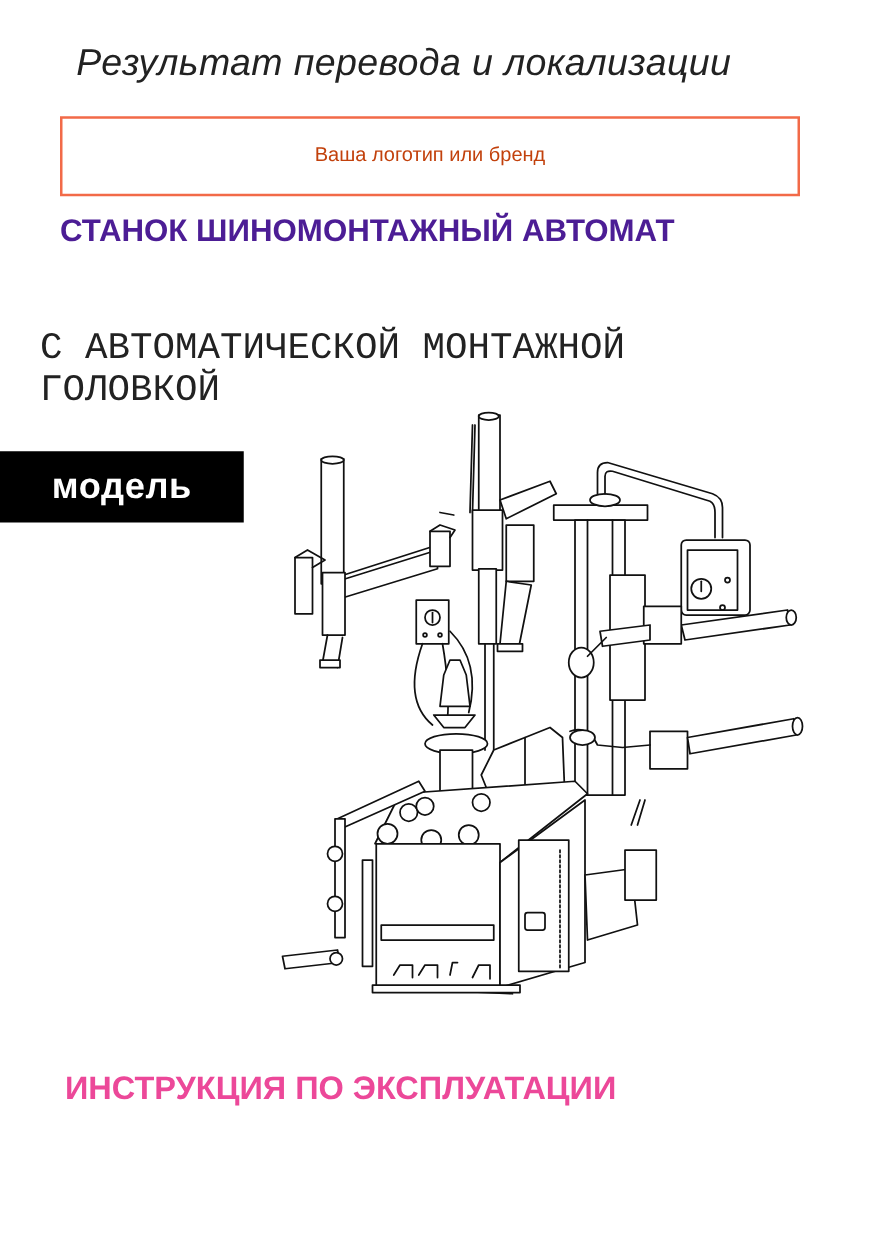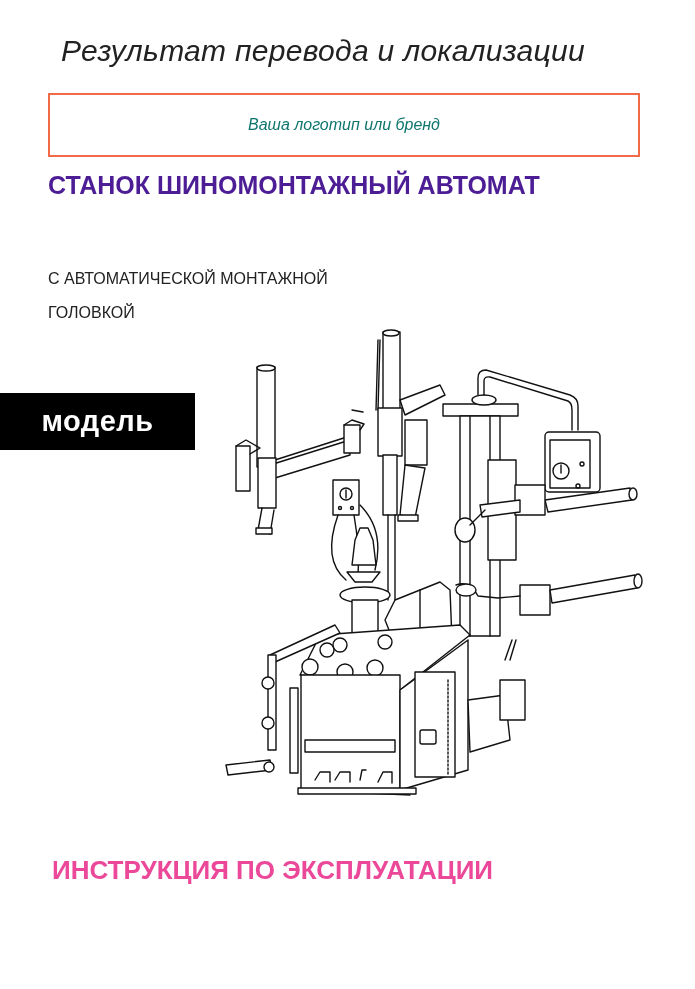--- a/index.html
+++ b/index.html
@@ -3,25 +3,25 @@
 <meta charset="utf-8">
 <style>
   html, body { margin:0; padding:0; background:#ffffff; }
   body { width:695px; height:989px; position:relative; overflow:hidden;
          font-family:"Liberation Sans", "DejaVu Sans", sans-serif; color:#1a1a1a; }
   .abs { position:absolute; }
   #top-title { left:0; width:646px; top:34px; text-align:center; font-size:30px;
                font-style:italic; font-weight:normal; color:#222; letter-spacing:0.3px; }
   #logo-box { left:48px; top:93px; width:588px; height:60px; border:2px solid #f26a48;
               display:flex; align-items:center; justify-content:center; }
-  #logo-text { font-size:16px; font-style:italic; color:#0f766e; }
+  #logo-text { font-size:16px; color:#c2410c; }
   #prod-title { left:48px; top:166px; font-size:25px; font-weight:bold; line-height:38px; color:#4c1d95; }
-  #prod-sub { left:48px; top:262px; font-size:16px; font-weight:normal; line-height:34px; color:#222; }
+  #prod-sub { left:32px; top:262px; font-size:30px; font-weight:normal; line-height:34px; color:#222;font-family:Liberation Mono, monospace; }
   #model-tag { left:0; top:361px; width:195px; height:57px; background:#000;
-               display:flex; align-items:center; justify-content:center;margin-top:32px; }
+               display:flex; align-items:center; justify-content:center; }
   #model-text { color:#fff; font-size:29px; font-weight:bold; letter-spacing:0.5px; }
   #machine { left:215px; top:325px; width:430px; height:485px; }
   #doc-lines { left:52px; top:848px; font-size:26px; font-weight:bold; line-height:45px; color:#ec4899; }
 </style>
 </head>
 <body>
 
 <div id="top-title" class="abs">Результат перевода и локализации</div>
 
 <div id="logo-box" class="abs">

